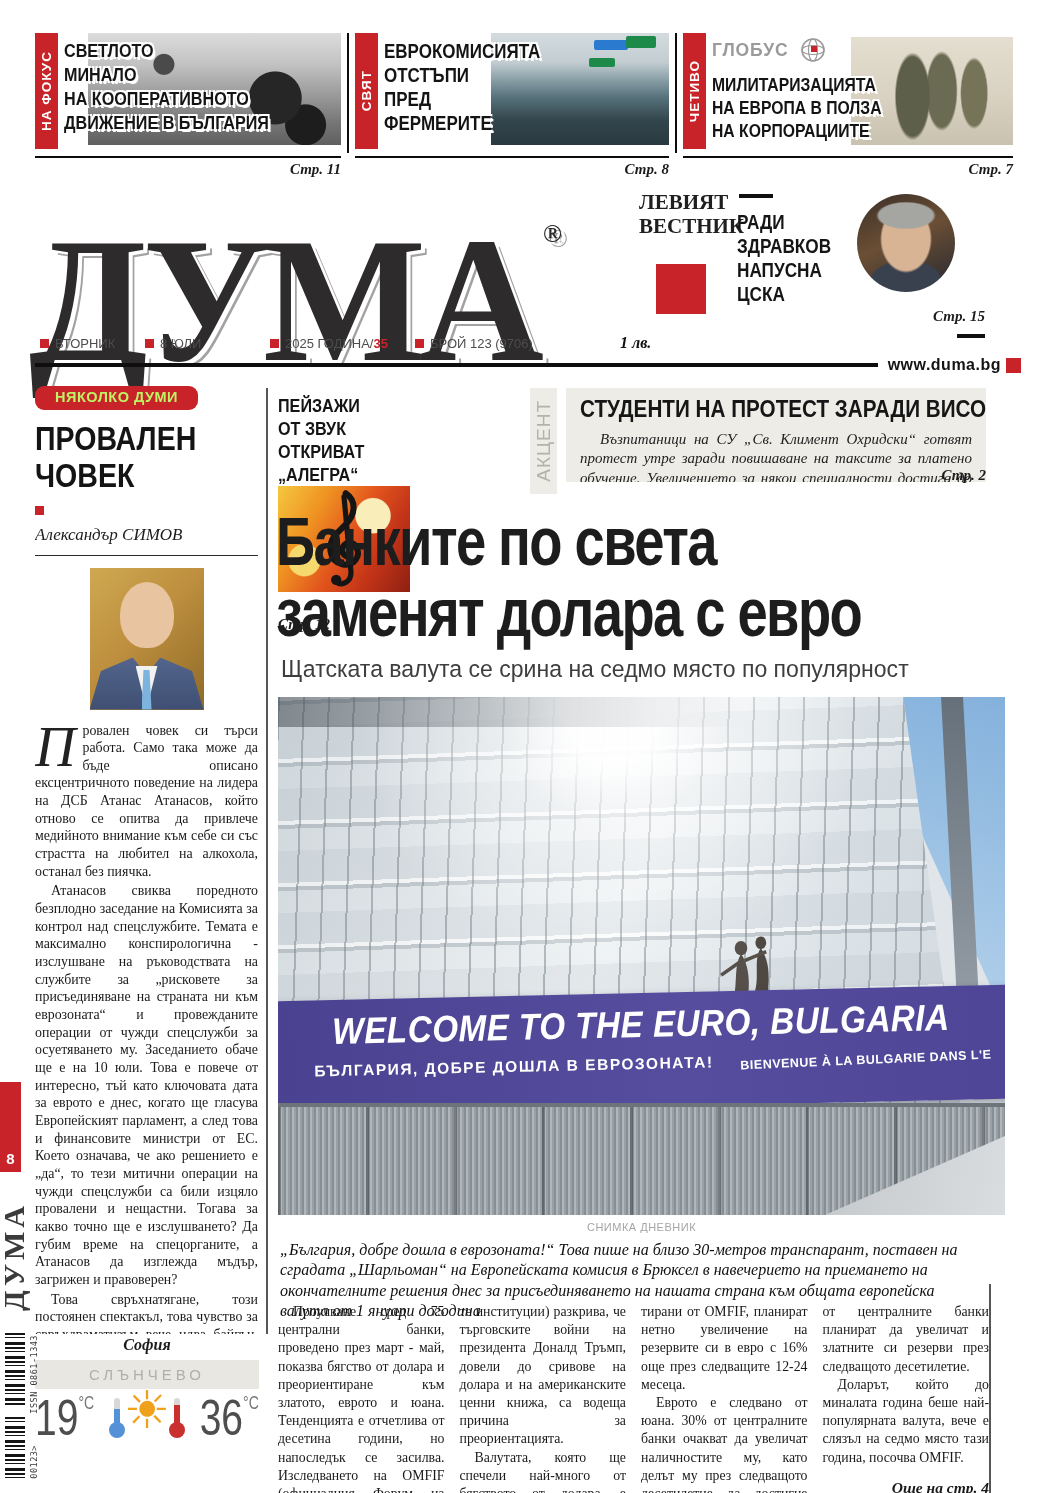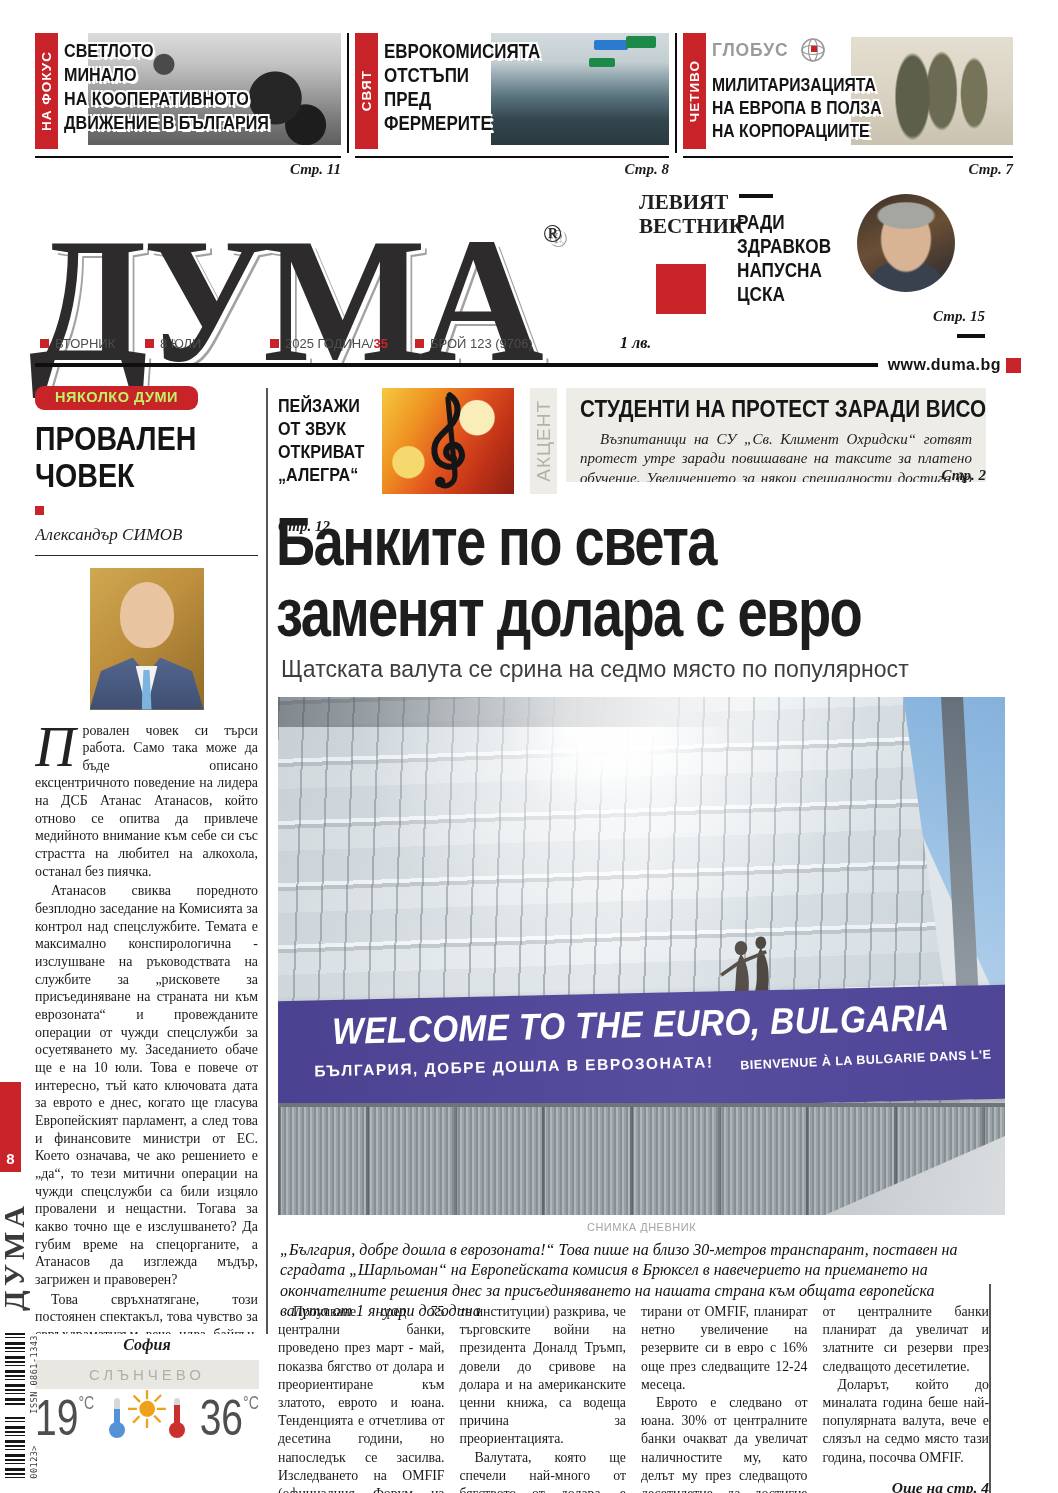--- a/index.html
+++ b/index.html
@@ -107,21 +107,21 @@
   .th-cold .th-stem{background:linear-gradient(#d8d8d8 40%,#5591d6 40%);}
   .th-hot .th-bulb{background:#c9302e;}
   .th-hot .th-stem{background:linear-gradient(#d8d8d8 25%,#c9302e 25%);}
 
   
   .vline1{left:266px;top:388px;width:2px;height:946px;background:#565656;}
   .vline2{left:989px;top:1284px;width:2px;height:209px;background:#565656;}
 
   
   .culture{left:278px;top:388px;width:236px;}
-  .c-row{display:flex;}
+  .c-row{display:flex;flex-direction:column;}
   .c-title{width:104px;font:900 19px/23px "Liberation Sans",sans-serif;color:#141414;
      white-space:pre-line;transform:scaleX(.85);transform-origin:0 0;padding-top:6px;}
   .c-img{width:132px;height:106px;position:relative;overflow:hidden;background:
      radial-gradient(circle at 72% 28%,#f9edb9 0 14%,transparent 15%),
      radial-gradient(circle at 20% 70%,#f6d96e 0 12%,transparent 13%),
      linear-gradient(120deg,#f5c83e 0%,#ef9222 28%,#e2551d 52%,#c33418 74%,#8e2012 100%);}
   .c-img svg{position:absolute;left:26px;top:2px;}
   .c-foot{font:700 italic 15px "Liberation Serif",serif;margin-top:24px;}
 
   

